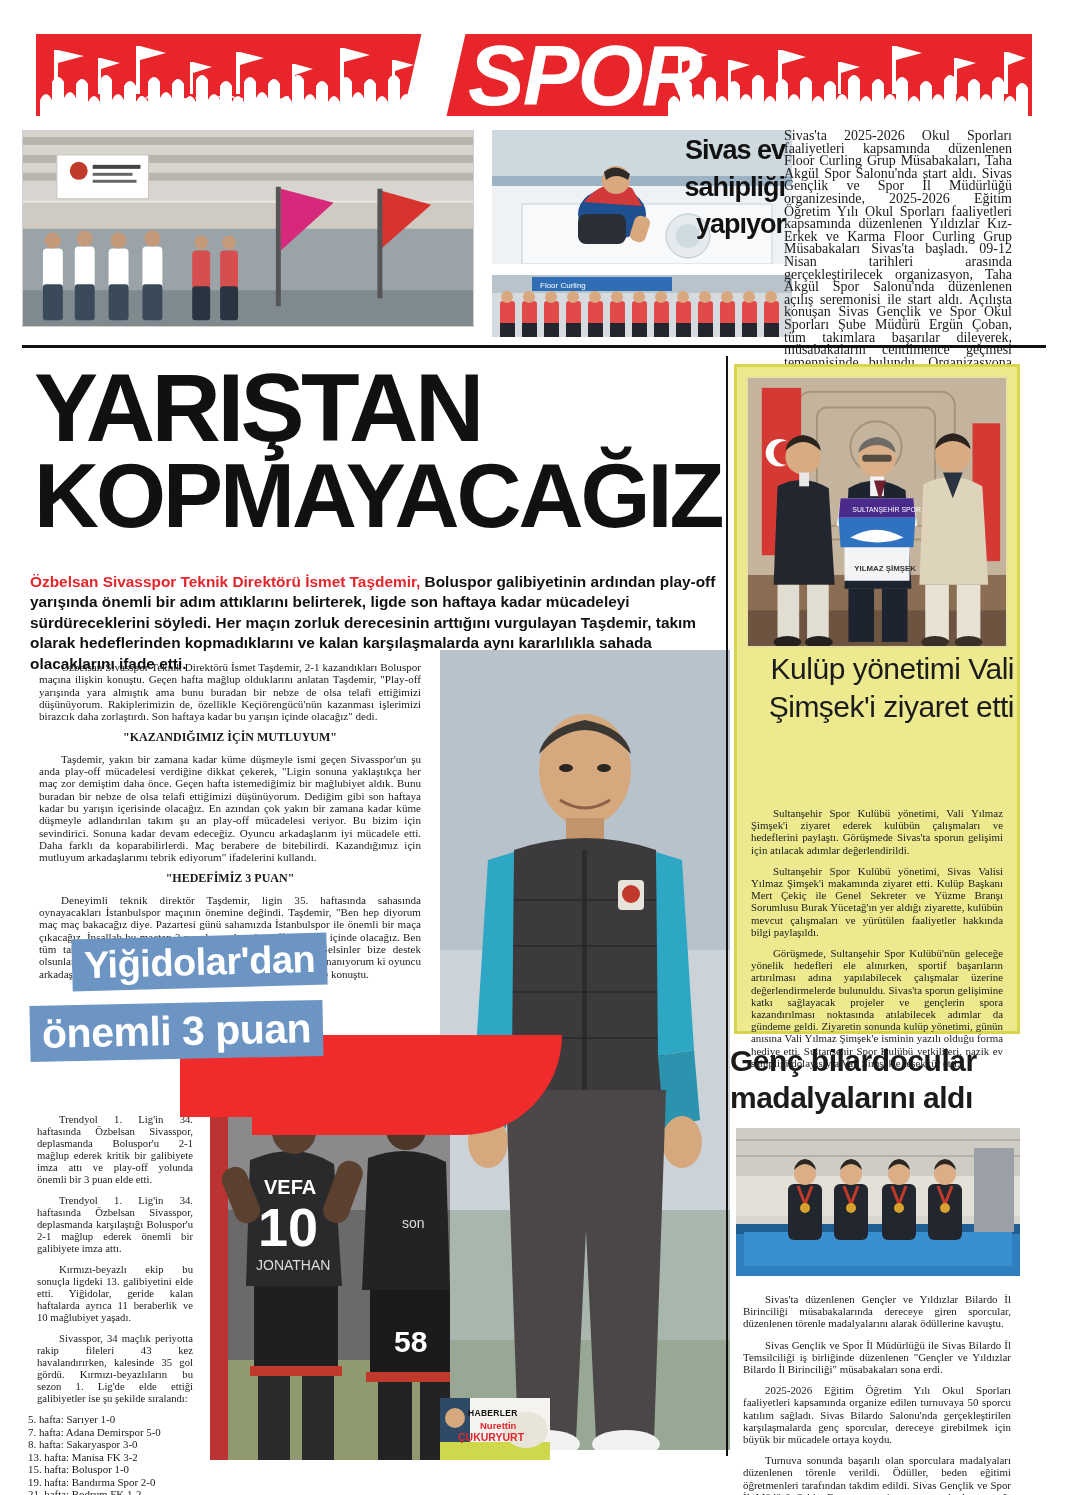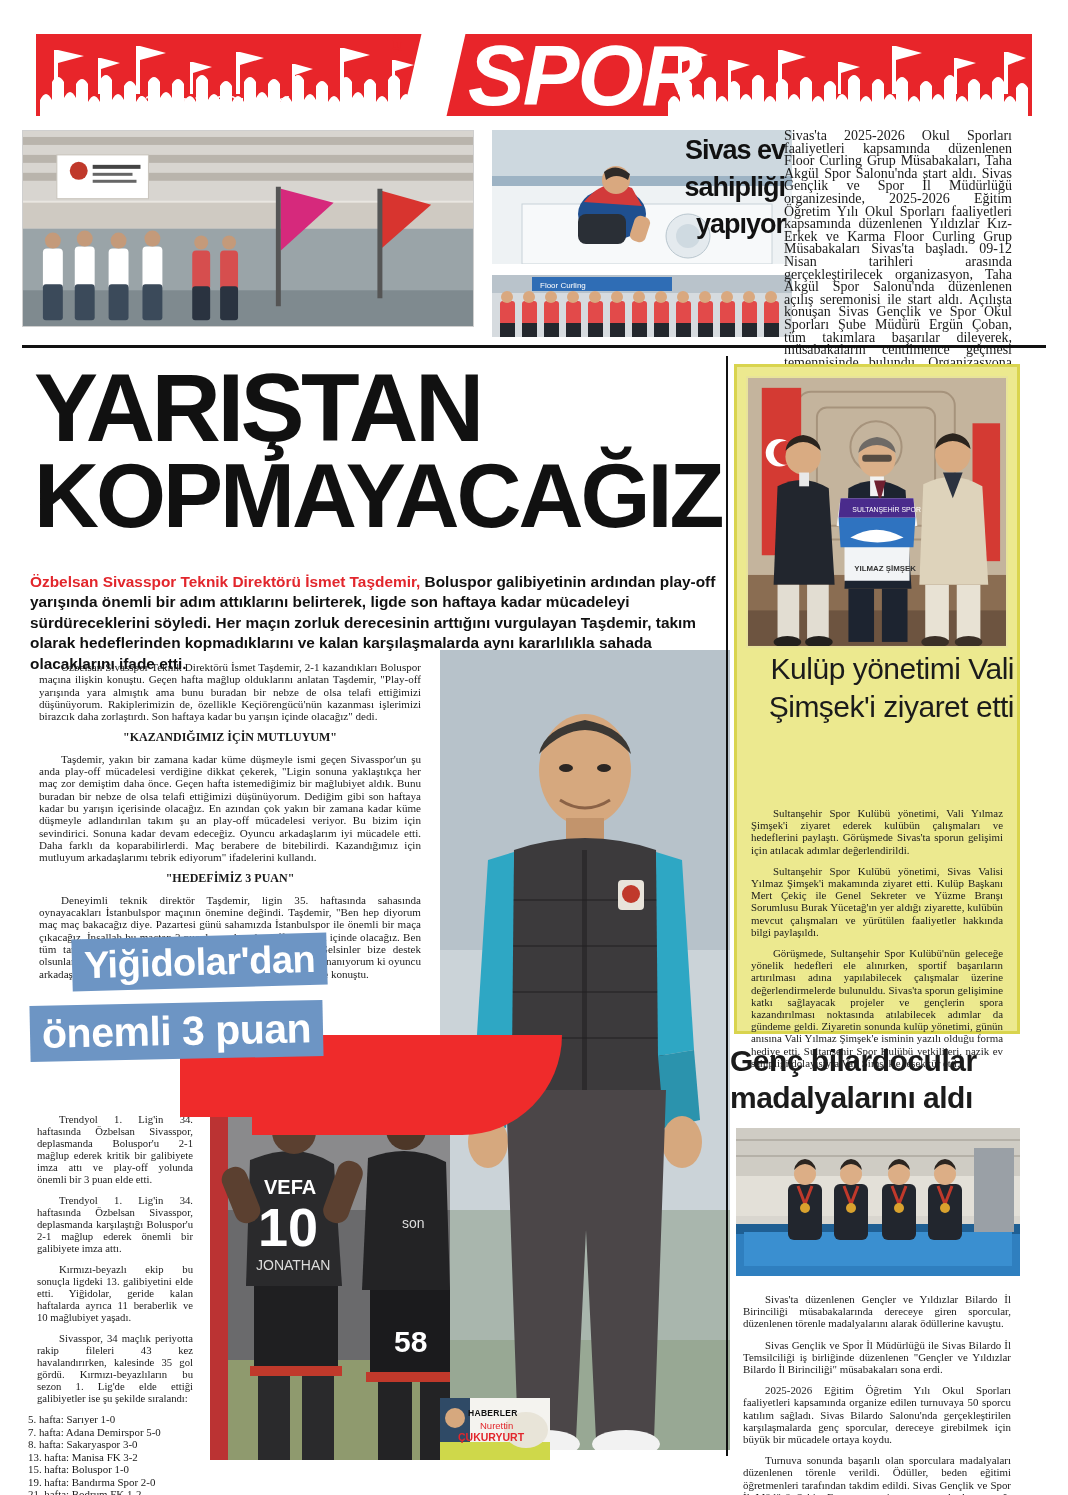--- a/index.html
+++ b/index.html
@@ -142,21 +142,21 @@
     overflow:hidden; background:#5eead4;
   }
   .byline{
     position:absolute; left:440px; top:1398px; width:110px; height:62px;
     overflow:hidden; z-index:6;
   }
   .byline .bx{
     position:absolute; inset:0; background:#f3f3f3;
   }
   .byline .t1{ position:absolute; left:28px; top:10px; font-size:8.5px; font-weight:800; color:#111; letter-spacing:.3px;}
-  .byline .t2{ position:absolute; left:24px; top:22px; font-size:9.5px; font-weight:400; color:#e2262c;padding-left:16px;}
+  .byline .t2{ position:absolute; left:24px; top:22px; font-size:9.5px; font-weight:700; color:#e2262c;padding-left:16px;}
   .byline .t3{ position:absolute; left:18px; top:33px; font-size:10.5px; font-weight:900; color:#e2262c;}
 
   
   .vrule{ position:absolute; left:726px; top:356px; width:2px; height:1100px; background:#111;}
 
   .panel-yellow{
     position:absolute; left:734px; top:364px; width:286px; height:670px;
     background:#ece98f; border:3px solid #d9d44e;
   }
   .ph-visit{

